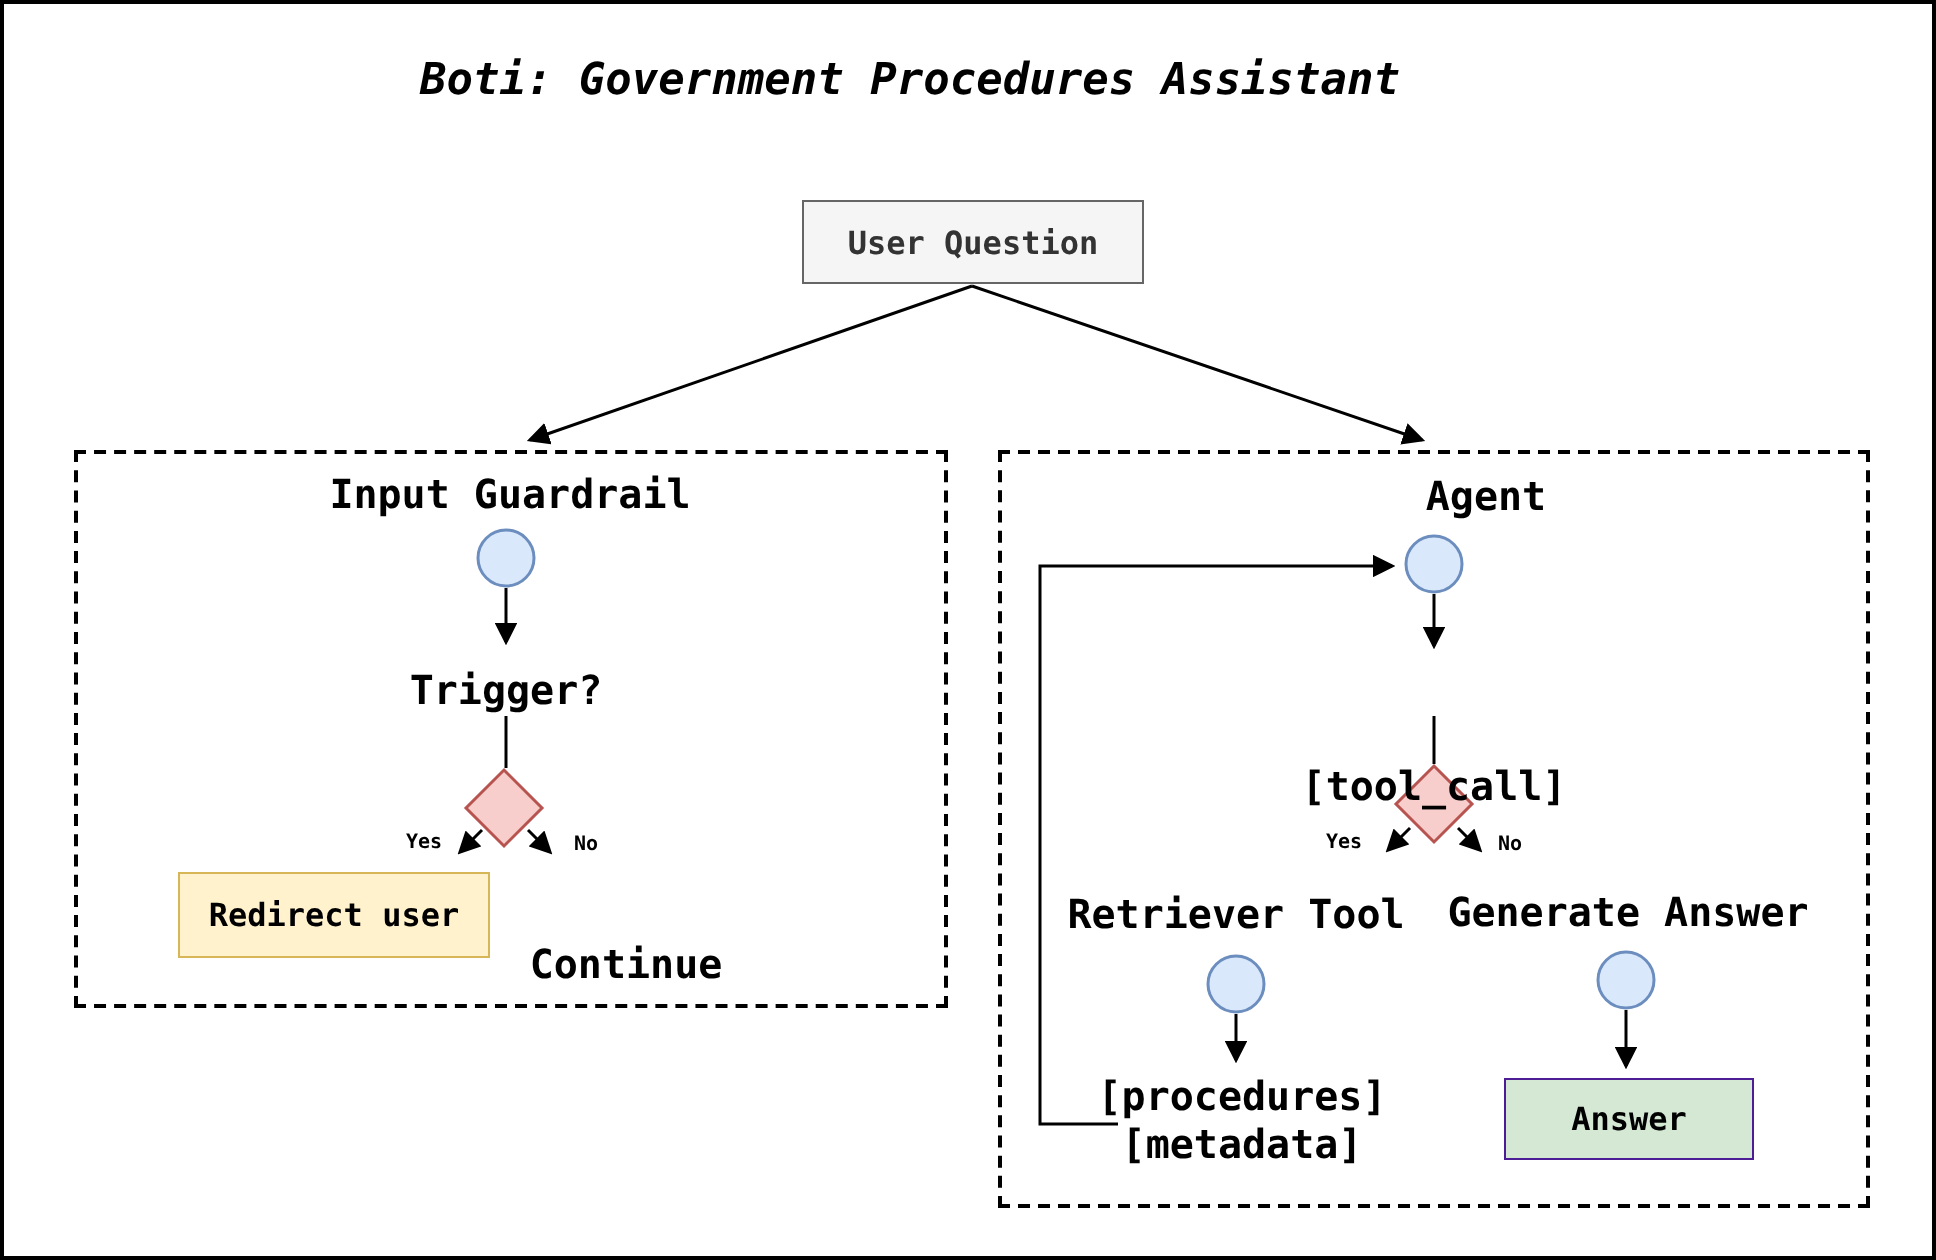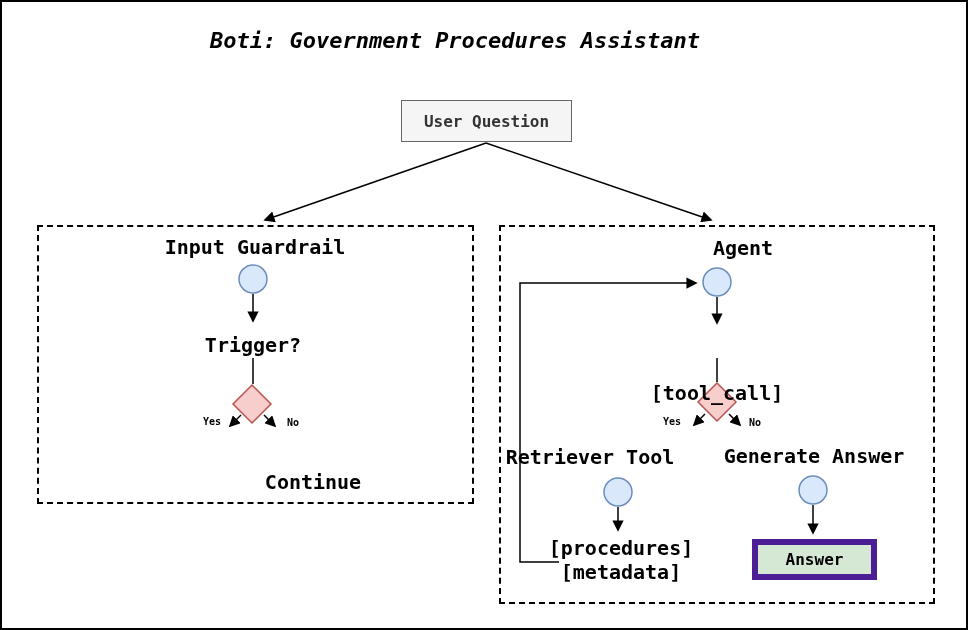--- a/index.html
+++ b/index.html
@@ -15,21 +15,21 @@
     white-space:nowrap;font-size:20px;line-height:1.2;text-align:center;
   }
   .label.small{font-size:10px;}
   .label.title{font-size:22px;letter-spacing:0px;font-style:italic;}
   .box{
     position:absolute;display:flex;align-items:center;justify-content:center;
     box-sizing:border-box;font-size:16px;white-space:nowrap;
   }
   .box.question{background:#f5f5f5;border:1px solid #666666;color:#333333;}
   .box.redirect{background:#fff2cc;border:1px solid #d6b656;}
-  .box.answer{background:#d5e8d4;border:6px solid #4c1d95;}
+  .box.answer{background:#d5e8d4;border:1px solid #4c1d95;}
   .frame{position:absolute;border:2px dashed #000;box-sizing:border-box;background:transparent;}
   .two-line span{display:block;}
 </style>
 </head>
 <body>
 
 <div class="canvas">
 
   <svg class="svg-layer" viewBox="0 0 968 630">
     <defs>
@@ -65,28 +65,29 @@
 
   <div class="label title" style="left:453px;top:39px;">Boti: Government Procedures Assistant</div>
 
   <div class="box question" style="left:399px;top:98px;width:171px;height:42px;">User Question</div>
 
   <div class="frame" style="left:35px;top:223px;width:437px;height:279px;"></div>
   <div class="label" style="left:253px;top:245px;">Input Guardrail</div>
   <div class="label" style="left:251px;top:343px;">Trigger?</div>
   <div class="label small" style="left:210px;top:420px;">Yes</div>
   <div class="label small" style="left:291px;top:421px;">No</div>
+  <div class="box redirect" style="left:87px;top:434px;width:156px;height:43px;">Redirect user</div>
   <div class="label" style="left:311px;top:480px;">Continue</div>
 
   <div class="frame" style="left:497px;top:223px;width:436px;height:379px;"></div>
   <div class="label" style="left:717px;top:246px;margin-left:24px;">Agent</div>
   <div class="label" style="left:715px;top:343px;margin-top:48px;">[tool_call]</div>
   <div class="label small" style="left:670px;top:420px;">Yes</div>
   <div class="label small" style="left:753px;top:421px;">No</div>
-  <div class="label" style="left:588px;top:455px;text-align:right;">Retriever Tool</div>
+  <div class="label" style="left:616px;top:455px;text-align:right;">Retriever Tool</div>
   <div class="label" style="left:812px;top:454px;">Generate Answer</div>
   <div class="label two-line" style="left:619px;top:558px;">
     <span>[procedures]</span>
     <span>[metadata]</span>
   </div>
   <div class="box answer" style="left:750px;top:537px;width:125px;height:41px;">Answer</div>
 
 </div>
 
 </body></html>

